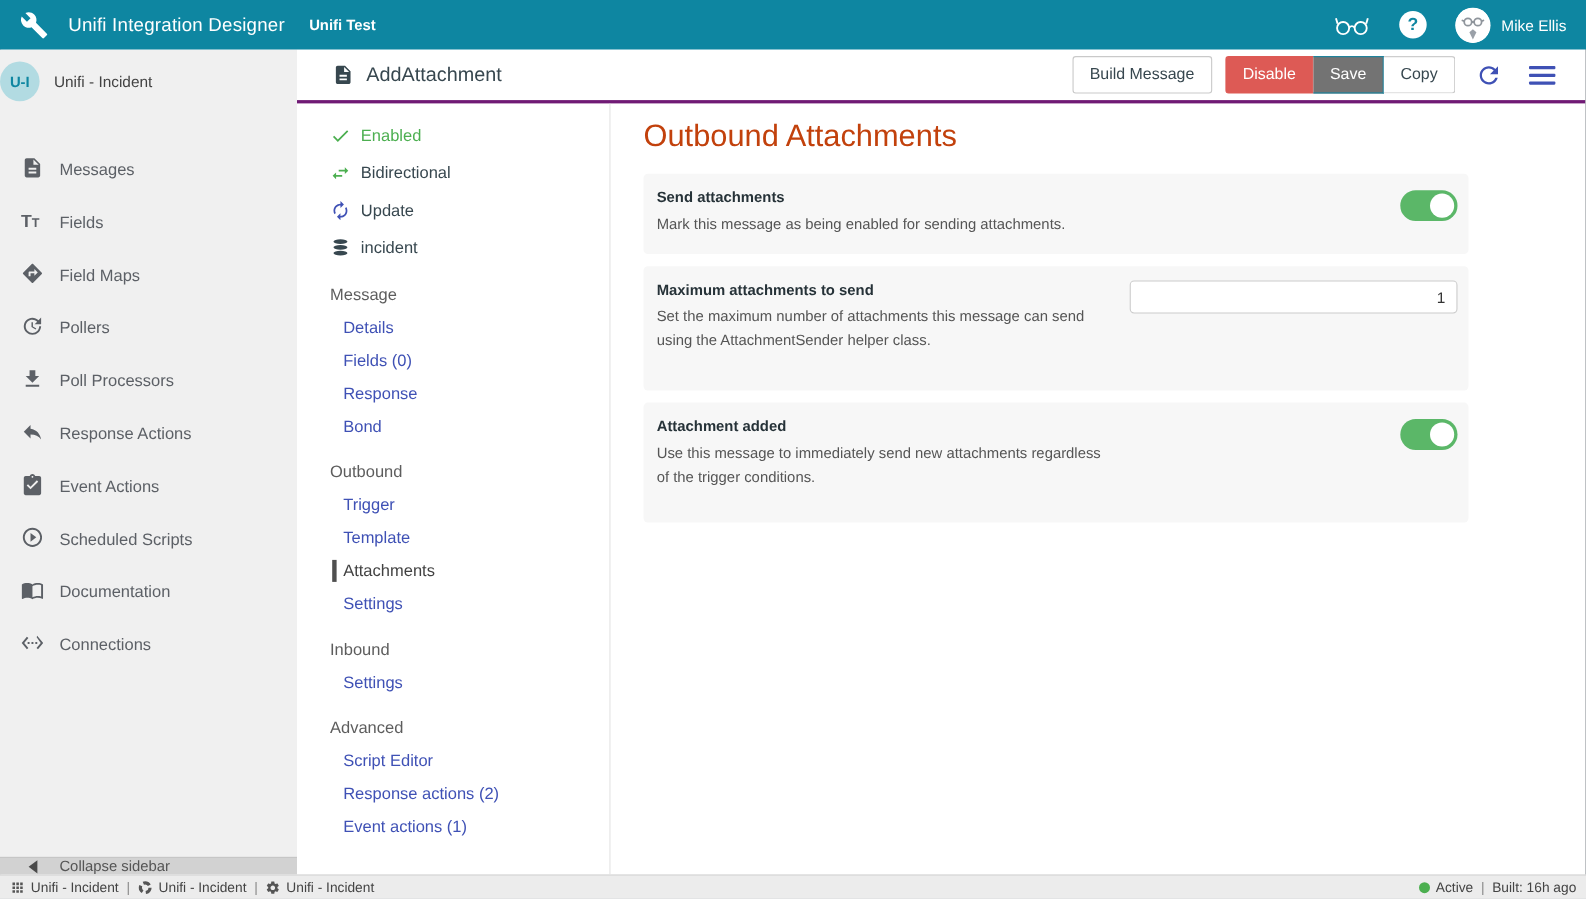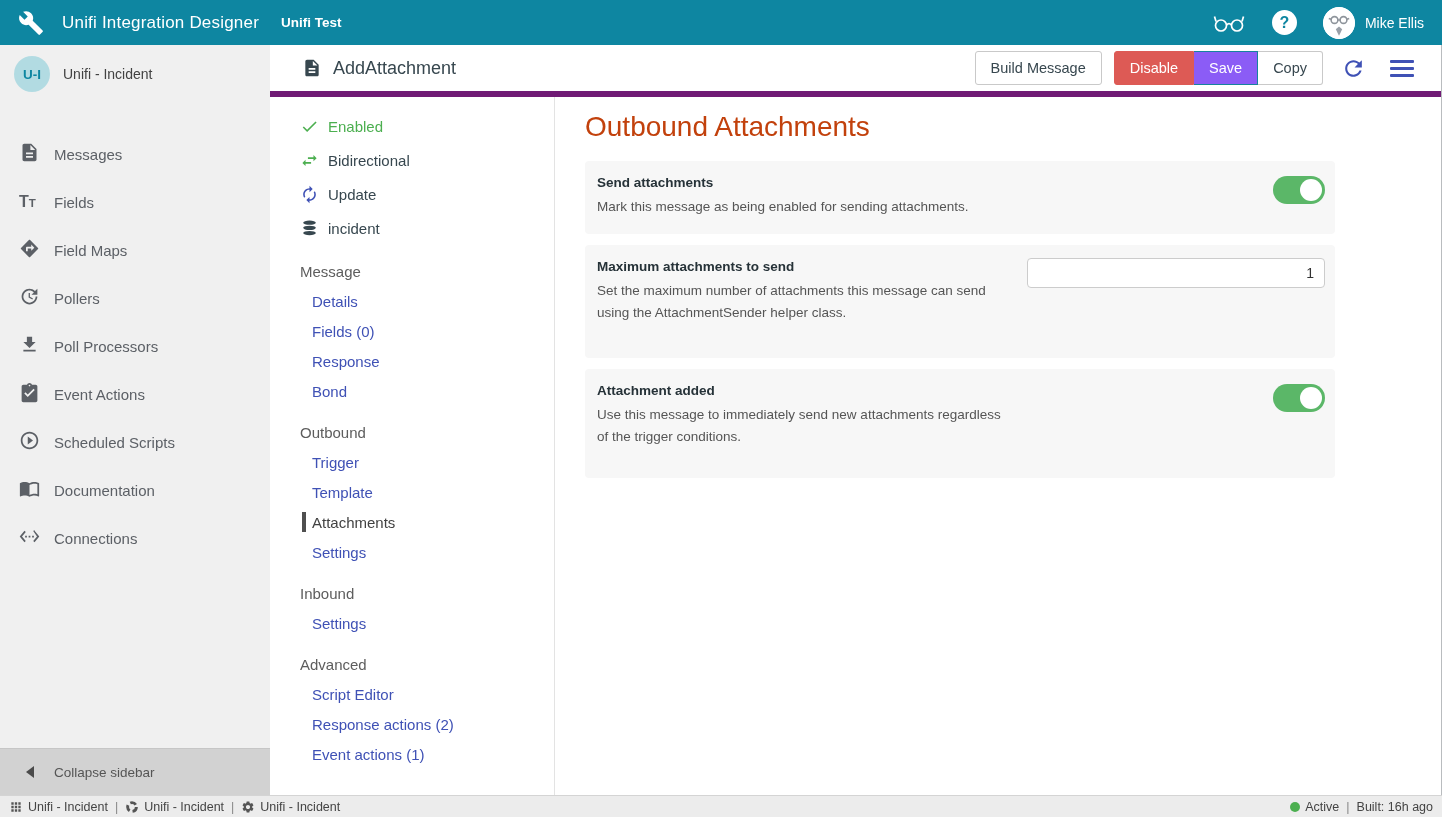--- a/index.html
+++ b/index.html
@@ -17,50 +17,50 @@
   .tb-icon{display:flex;align-items:center;justify-content:center;cursor:pointer}
   .glasses{margin-right:26px}
   .help-circle{width:25px;height:25px;border-radius:50%;background:#fff;color:#0e86a1;
                font-weight:700;font-size:16px;display:flex;align-items:center;justify-content:center;margin-right:26px}
   .avatar{width:32px;height:32px;border-radius:50%;background:#fff;overflow:hidden;display:flex;
           align-items:center;justify-content:center;margin-right:10px;cursor:pointer}
   .user-name{font-size:14px}
 
   
   .sidebar{position:absolute;top:45px;left:0;width:270px;height:750px;background:#f0f0f0;z-index:4}
-  .sb-head{height:58px;display:flex;align-items:center;padding-left:14px}
+  .sb-head{height:58px;display:flex;align-items:center;}
   .sb-avatar{width:36px;height:36px;border-radius:50%;background:#b2dbe2;color:#0e86a1;
              font-weight:700;font-size:13.5px;display:flex;align-items:center;justify-content:center}
   .sb-name{margin-left:13px;font-size:14px;color:#424242}
   .sb-menu{margin-top:12px}
   .sb-item{height:48px;display:flex;align-items:flex-end;padding-left:19px;color:#5c6066;
            font-size:15px;cursor:pointer}
   .sb-item svg{width:21px;height:21px;fill:#5c6066;margin-right:14px;flex:0 0 21px}
   .tt-icon{width:21px;margin-right:14px;font-weight:700;color:#5c6066;display:inline-flex;align-items:baseline}
   .tt-icon b{font-size:16px}
   .tt-icon i{font-style:normal;font-size:11.5px;font-weight:700}
-  .collapse-bar{position:absolute;bottom:0;left:0;width:270px;height:47px;background:#d2d2d2;
+  .collapse-bar{position:absolute;bottom:0;left:0;width:270px;height:16px;background:#d2d2d2;
                 border-top:1px solid #c6c6c6;display:flex;align-items:center;color:#555;
                 font-size:13.5px;cursor:pointer;box-sizing:border-box}
   .tri-left{width:0;height:0;border-top:6px solid transparent;border-bottom:6px solid transparent;
             border-right:8px solid #4a4a4a;margin-left:26px;margin-right:20px}
 
   
   .workarea{position:absolute;left:270px;top:45px;width:1172px;height:750px;background:#fff;
             display:flex;flex-direction:column}
-  .page-header{flex:0 0 46px;border-bottom:6px solid #701a75;display:flex;align-items:center}
+  .page-header{flex:0 0 46px;border-bottom:3px solid #701a75;display:flex;align-items:center}
   .ph-left{display:flex;align-items:center;margin-left:32px}
   .ph-left svg{width:20px;height:20px;fill:#37474f}
   .ph-title{font-size:18px;color:#37474f;margin-left:11px}
   .ph-actions{margin-left:auto;display:flex;align-items:center;margin-right:14px}
   .btn{height:34px;font-size:14.5px;padding:0 15px;border:1px solid #c9c9c9;background:#fff;
        color:#37474f;border-radius:3px;cursor:pointer;font-family:inherit}
   .btn-build{margin-right:12px}
   .btn-disable{background:#dd5a55;border-color:#dd5a55;color:#fff;border-radius:3px 0 0 3px}
-  .btn-save{background:#8b5cf6;border-color:#16839e;color:#fff;border-radius:0;border-left:none}
+  .btn-save{background:#737373;border-color:#16839e;color:#fff;border-radius:0;border-left:none}
   .btn-copy{border-radius:0 3px 3px 0;border-left:none}
   .refresh{margin:0 14px 0 18px;cursor:pointer;display:flex}
   .hamburger{width:24px;display:flex;flex-direction:column;gap:4px;cursor:pointer;margin:0 14px 0 10px}
   .hamburger div{height:3px;background:#3f51b5;border-radius:1px}
 
   .body{flex:1;display:flex;overflow:hidden}
 
   
   .subnav{width:285px;flex:0 0 285px;border-right:1px solid #e3e3e3;padding-top:12px;box-sizing:border-box}
   .status-row{display:flex;align-items:center;height:34px;padding-left:30px;font-size:15px;
@@ -170,20 +170,26 @@
       <span>Pollers</span>
     </div>
     <div class="sb-item">
       <svg viewBox="0 0 24 24">
           <path d="M19 9h-4V3H9v6H5l7 7 7-7zM5 18v2h14v-2H5z"></path>
         </svg>
       <span>Poll Processors</span>
     </div>
     <div class="sb-item">
       <svg viewBox="0 0 24 24">
+          <path d="M10 9V5l-7 7 7 7v-4.1c5 0 8.5 1.6 11 5.1-1-5-4-10-11-11z"></path>
+        </svg>
+      <span>Response Actions</span>
+    </div>
+    <div class="sb-item">
+      <svg viewBox="0 0 24 24">
           <path d="M19 3h-4.18C14.4 1.84 13.3 1 12 1c-1.3 0-2.4.84-2.82 2H5c-1.1 0-2 .9-2 2v16c0 1.1.9 2 2 2h14c1.1 0 2-.9 2-2V5c0-1.1-.9-2-2-2zm-7 0c.55 0 1 .45 1 1s-.45 1-1 1-1-.45-1-1 .45-1 1-1zm-2 14l-4-4 1.41-1.41L10 14.17l6.59-6.59L18 9l-8 8z"></path>
         </svg>
       <span>Event Actions</span>
     </div>
     <div class="sb-item">
       <svg viewBox="0 0 24 24">
           <path d="M12 2C6.48 2 2 6.48 2 12s4.48 10 10 10 10-4.48 10-10S17.52 2 12 2zm0 18c-4.41 0-8-3.59-8-8s3.59-8 8-8 8 3.59 8 8-3.59 8-8 8zM10 16.5l6-4.5-6-4.5v9z"></path>
         </svg>
       <span>Scheduled Scripts</span>
     </div>

